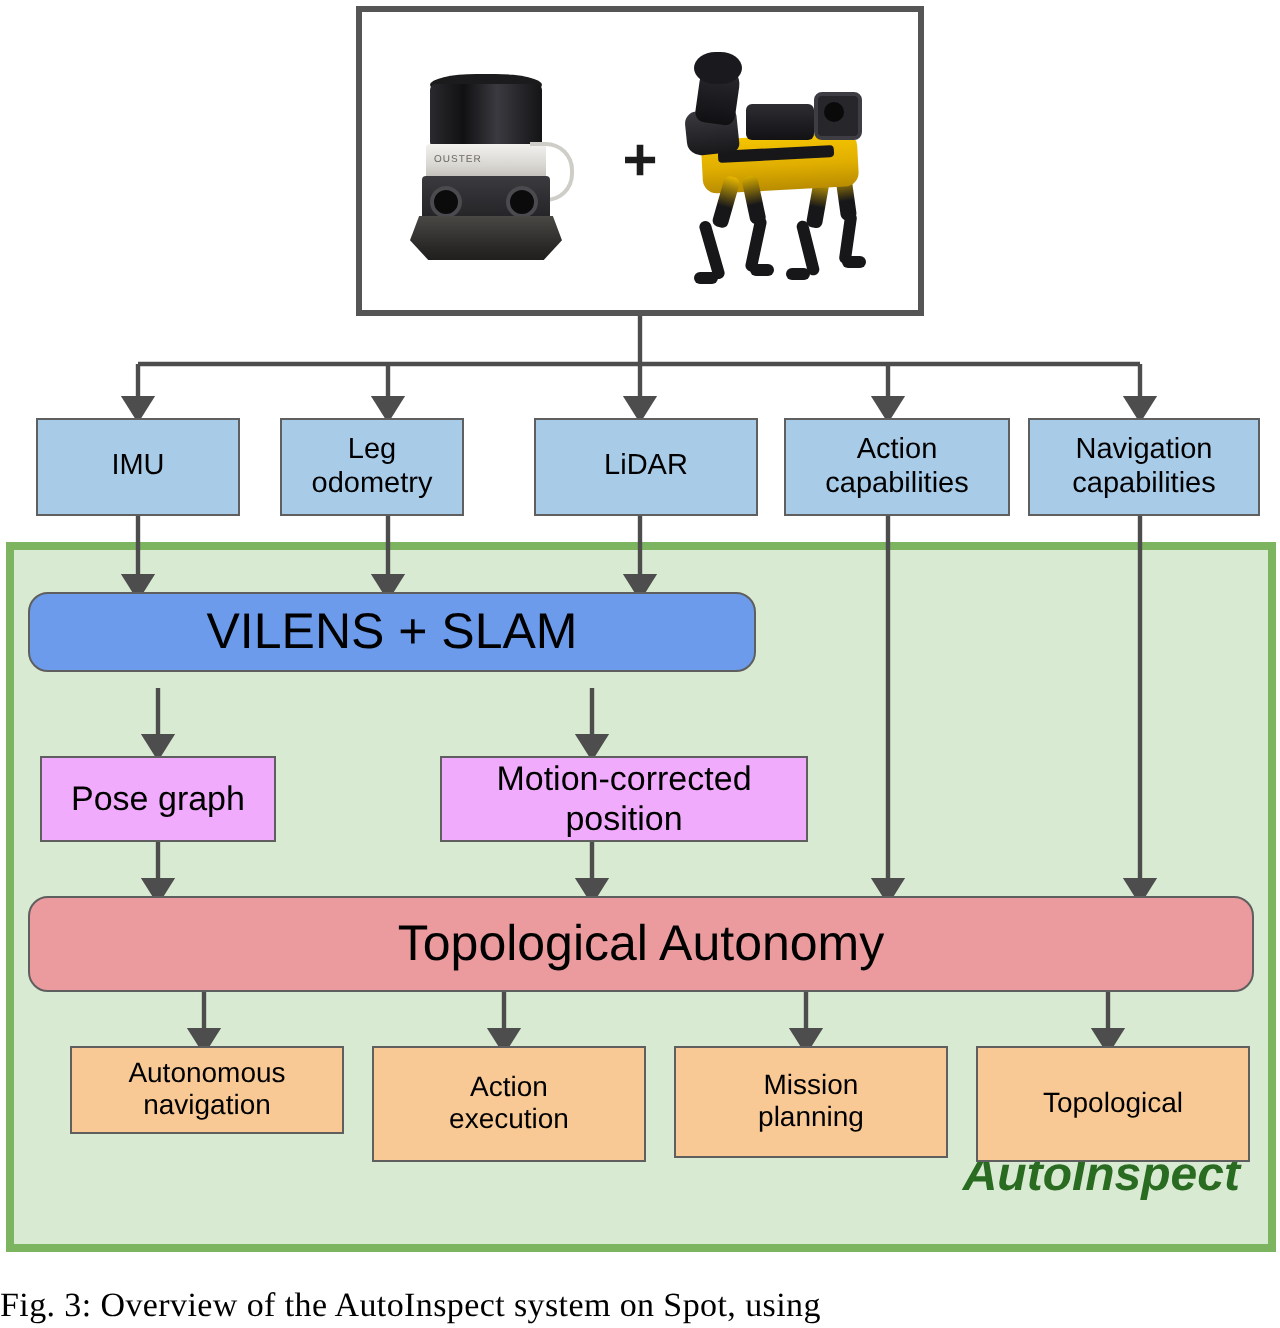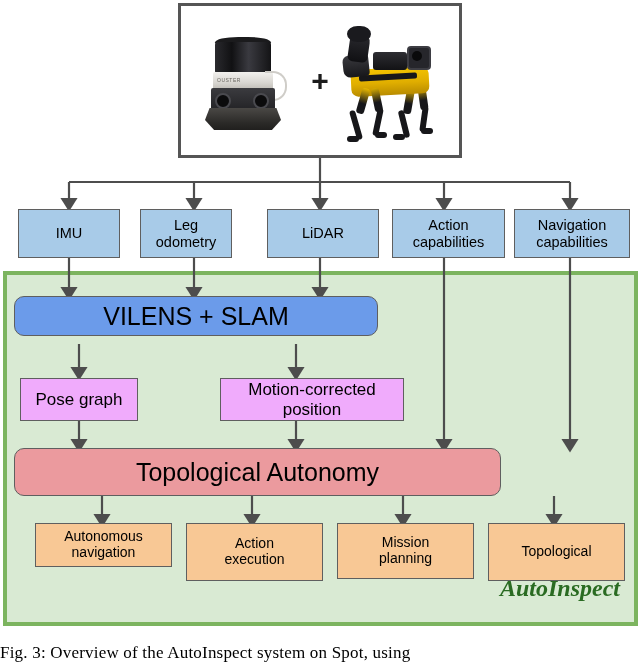--- a/index.html
+++ b/index.html
@@ -204,21 +204,21 @@
     box-sizing: border-box;
   }
   .autoinspect-label {
     position: absolute;
     right: 14px;
     bottom: 20px;
     font-size: 24px;
     font-weight: bold;
     font-style: italic;
     color: #2a6b22;
-    font-family: Liberation Serif, serif;
+    font-family: Liberation Sans, sans-serif;
     white-space: nowrap;
   }
 
   
   .node {
     position: absolute;
     box-sizing: border-box;
     border: 1.5px solid #5f5f5f;
     display: flex;
     align-items: center;
@@ -381,21 +381,21 @@
   </div>
 
   <div class="node node-purple" style="left:20px; top:378px; width:118px; height:43px;">
     <span>Pose graph</span>
   </div>
   <div class="node node-purple" style="left:220px; top:378px; width:184px; height:43px;">
     <span style="white-space:pre-line;">Motion-corrected
 position</span>
   </div>
 
-  <div class="node node-salmon" style="left:14px; top:448px; width:487px; height:48px;">
+  <div class="node node-salmon" style="left:14px; top:448px; width:613px; height:48px;">
     <span>Topological Autonomy</span>
   </div>
 
   <div class="node node-orange" style="left:35px; top:523px; width:137px; height:44px;">
     <span style="white-space:pre-line;">Autonomous
 navigation</span>
   </div>
   <div class="node node-orange" style="left:186px; top:523px; width:137px; height:58px;">
     <span style="white-space:pre-line;">Action
 execution</span>

